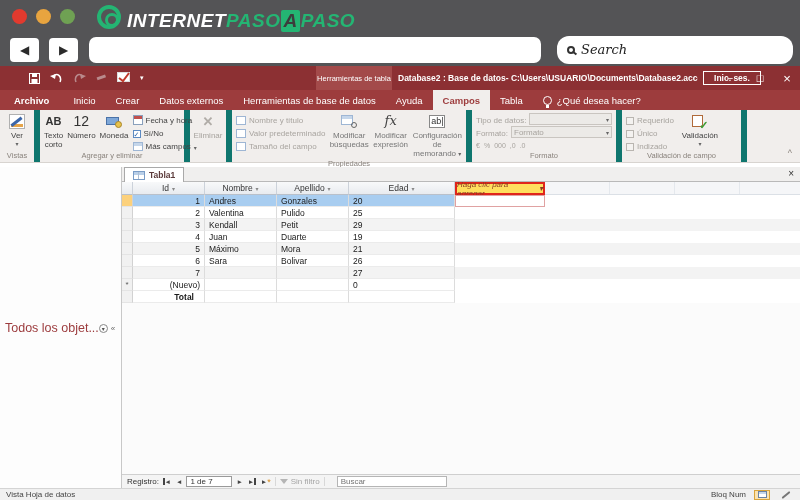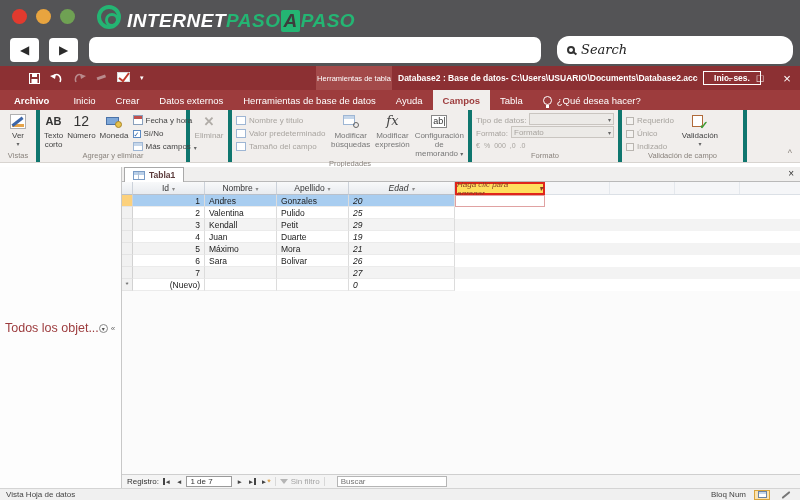--- a/index.html
+++ b/index.html
@@ -41,21 +41,21 @@
   #tabrow { position:absolute; left:0; top:90px; width:800px; height:20px; background:#9d3c3d; display:flex; align-items:stretch; color:#fff; font-size:9.5px; }
   .rtab { display:flex; align-items:center; padding:0 10px; cursor:default; }
   .rtab.file { font-weight:bold; padding:0 14px; }
   .rtab.active { background:#f1eeec; color:#9d3c3d; font-weight:bold; }
   .tellme { display:flex; align-items:center; gap:5px; padding:0 10px; }
   .bulb { width:9px; height:9px; border:1.5px solid #fff; border-radius:50%; position:relative; }
   .bulb::after { content:""; position:absolute; left:2px; top:8px; width:3px; height:3px; background:#fff; }
 
   
   #ribbon { position:absolute; left:0; top:110px; width:800px; height:53px; background:#f1eeec; border-bottom:1px solid #d8d4d0; display:flex; font-size:8px; color:#444; }
-  .rgroup { display:flex; flex-direction:column; border-right:4px solid #0f766e; }
+  .rgroup { display:flex; flex-direction:column; border-right:6px solid #0f766e; }
   .rg-body { flex:1; display:flex; align-items:flex-start; padding:3px 4px 0 4px; gap:4px; }
   .rg-label { text-align:center; font-size:7.5px; color:#8a837d; padding:0 2px 2px 2px; white-space:nowrap; }
   .bigbtn { display:flex; flex-direction:column; align-items:center; text-align:center; width:40px; line-height:1.15; gap:1px; }
   .bigbtn .bb-ico { height:17px; display:flex; align-items:center; justify-content:center; }
   .caret { font-size:6px; color:#666; }
   .dis { color:#a8a49f; }
   .smallcol { display:flex; flex-direction:column; gap:1px; }
   .smallrow { display:flex; align-items:flex-end; gap:3px; height:12px; white-space:nowrap; }
   .chip { display:inline-block; width:10px; height:9px; border:1px solid #9eb6d4; background:#fff; }
   .chip.grid { background:linear-gradient(#c5d6ea 0 3px, #fff 3px); }
@@ -110,21 +110,21 @@
   
   .sheet { position:absolute; left:0; top:15px; right:0; }
   .hdr { display:flex; height:13px; }
   .hcell { background:linear-gradient(#f8f9fa,#e8ebef); border-right:1px solid #ccd2da; border-bottom:1px solid #b9c0ca; font-size:8.5px; color:#333; display:flex; align-items:center; justify-content:center; gap:3px; }
   .hcell .hcaret { font-size:6px; color:#888; }
   .hsel { background:linear-gradient(#f8f9fa,#e8ebef); border-right:1px solid #ccd2da; border-bottom:1px solid #b9c0ca; }
   .h-add { background:#ffdf5e; border:2px solid #e0251b; font-size:8px; font-style:italic; color:#8b3a20; display:flex; align-items:center; justify-content:center; gap:3px; }
   .h-ghost { flex:1; background:#f5f6f8; border-bottom:1px solid #dbe0e6;
      background-image:repeating-linear-gradient(90deg, transparent 0 64px, #e4e8ed 64px 65px); }
   .c-sel{ width:11px; flex:none; } .c-id{ width:72px; flex:none; } .c-nom{ width:72px; flex:none; }
-  .c-ape{ width:72px; flex:none; } .c-eda{ width:106px; flex:none;font-style:italic; } .c-add{ width:90px; flex:none; }
+  .c-ape{ width:72px; flex:none; } .c-eda{ width:106px; flex:none; } .c-add{ width:90px; flex:none; }
   .trow { display:flex; height:12px; font-size:8.5px; color:#1a1a1a; background:#fff; }
   .trow.alt { background:#f3f3f3; }
   .tsel { background:#f1f1f1; border-right:1px solid #d2d2d2; border-bottom:1px solid #e4e4e4; font-size:8px; color:#555; text-align:center; line-height:11px; }
   .tsel.cur { background:#fcd17c; }
   .tcell { border-right:1px solid #dcdcdc; border-bottom:1px solid #ebebeb; line-height:12px; white-space:nowrap; overflow:hidden; }
   .num { text-align:right; padding-right:4px; }
   .txt { text-align:left; padding-left:4px; }
   .trow.sel .tcell { background:#a8cdf0; }
   .addcell { border:1px solid #e0a2a2; background:#fff; }
   .trow.total .tcell { font-weight:bold; }
@@ -511,20 +511,27 @@
           <div class="tcell txt c-nom"></div>
           <div class="tcell txt c-ape"></div>
           <div class="tcell txt c-eda">27</div>
         </div>
         <div class="trow">
           <div class="tsel c-sel">*</div>
           <div class="tcell num c-id">(Nuevo)</div>
           <div class="tcell txt c-nom"></div>
           <div class="tcell txt c-ape"></div>
           <div class="tcell txt c-eda">0</div>
+        </div>
+        <div class="trow total">
+          <div class="tsel c-sel"></div>
+          <div class="tcell num c-id" style="padding-right:10px;">Total</div>
+          <div class="tcell txt c-nom"></div>
+          <div class="tcell txt c-ape"></div>
+          <div class="tcell txt c-eda"></div>
         </div>
       </div>
 
       <div class="recnav">
         <span>Registro:</span>
         <span class="rn-btn">
             <span class="rn-bar"></span>
             <span>◄</span>
           </span>
         <span class="rn-btn">

